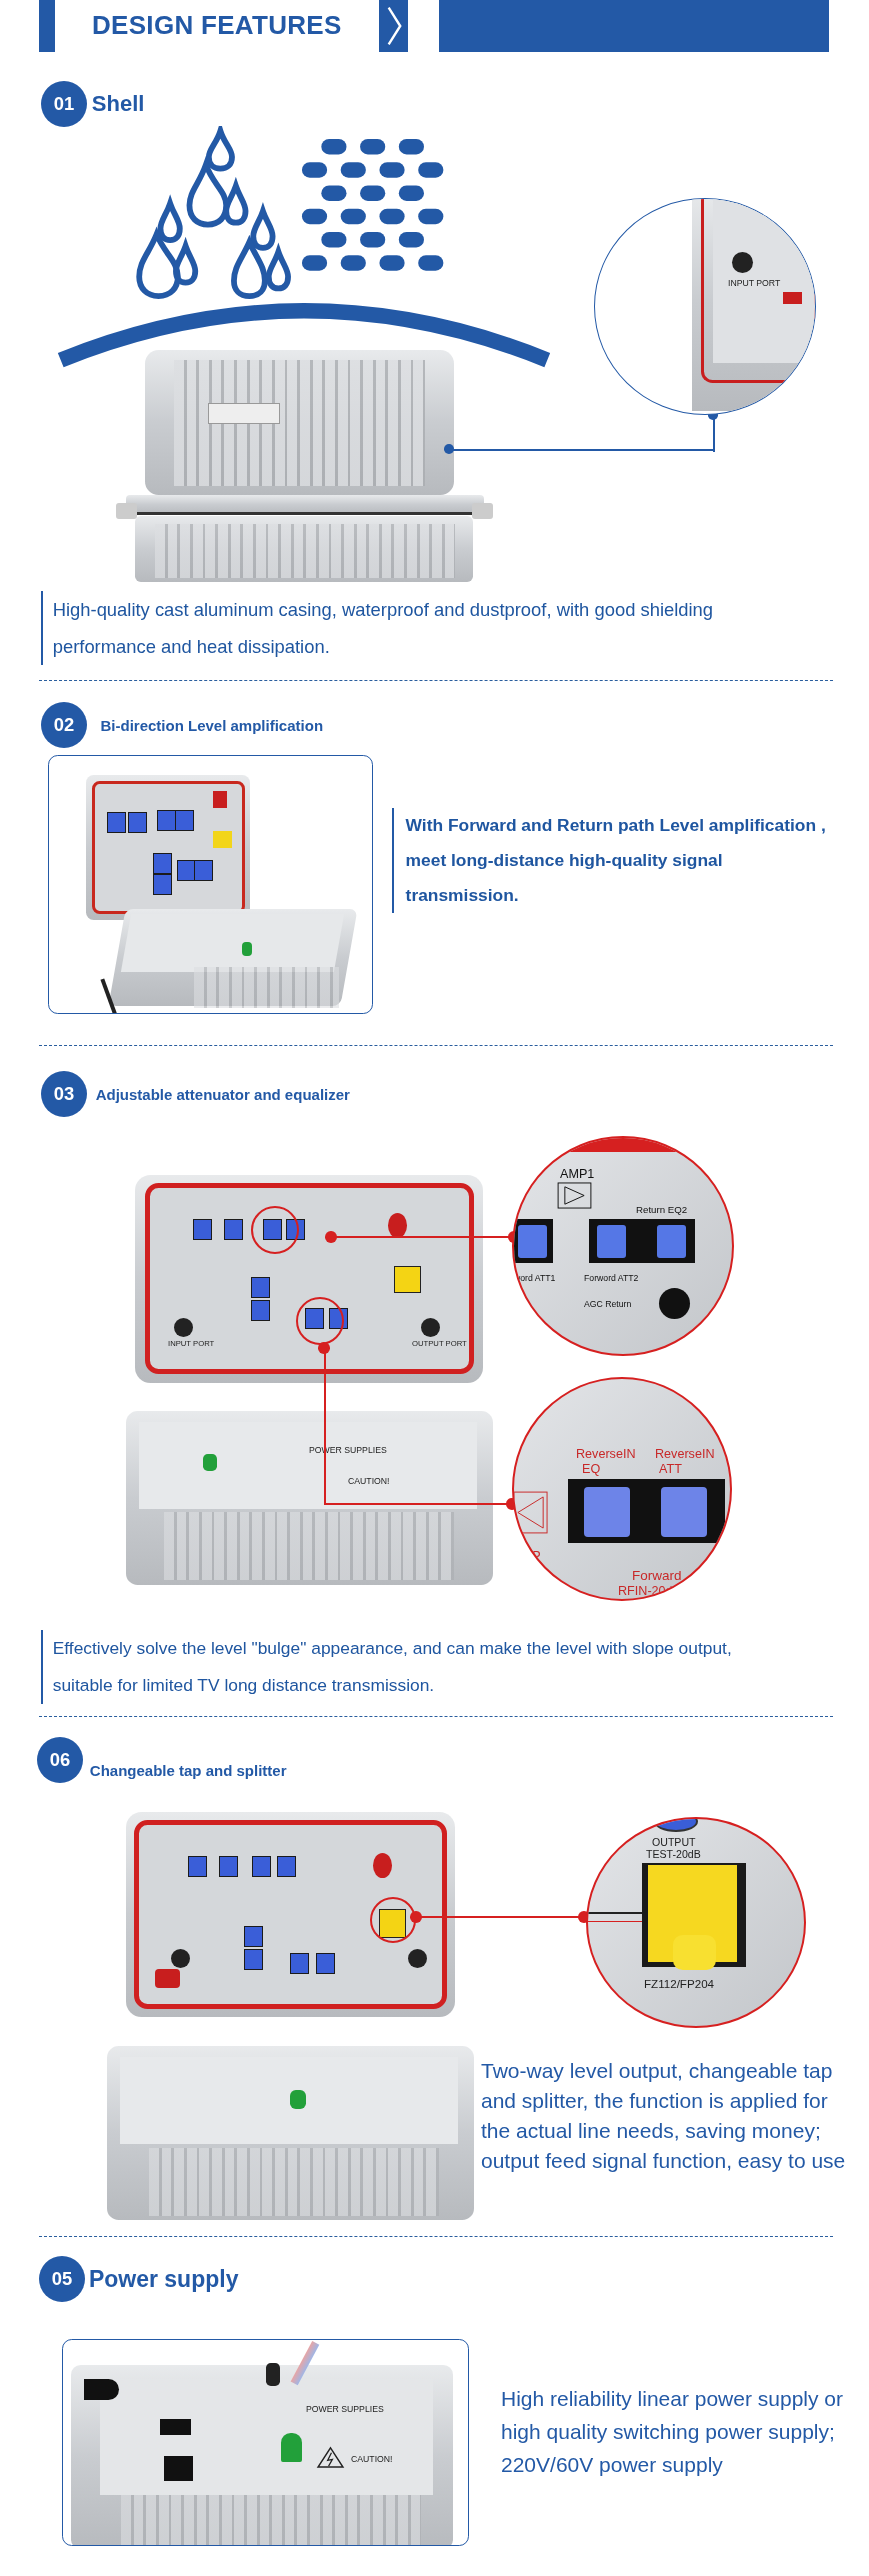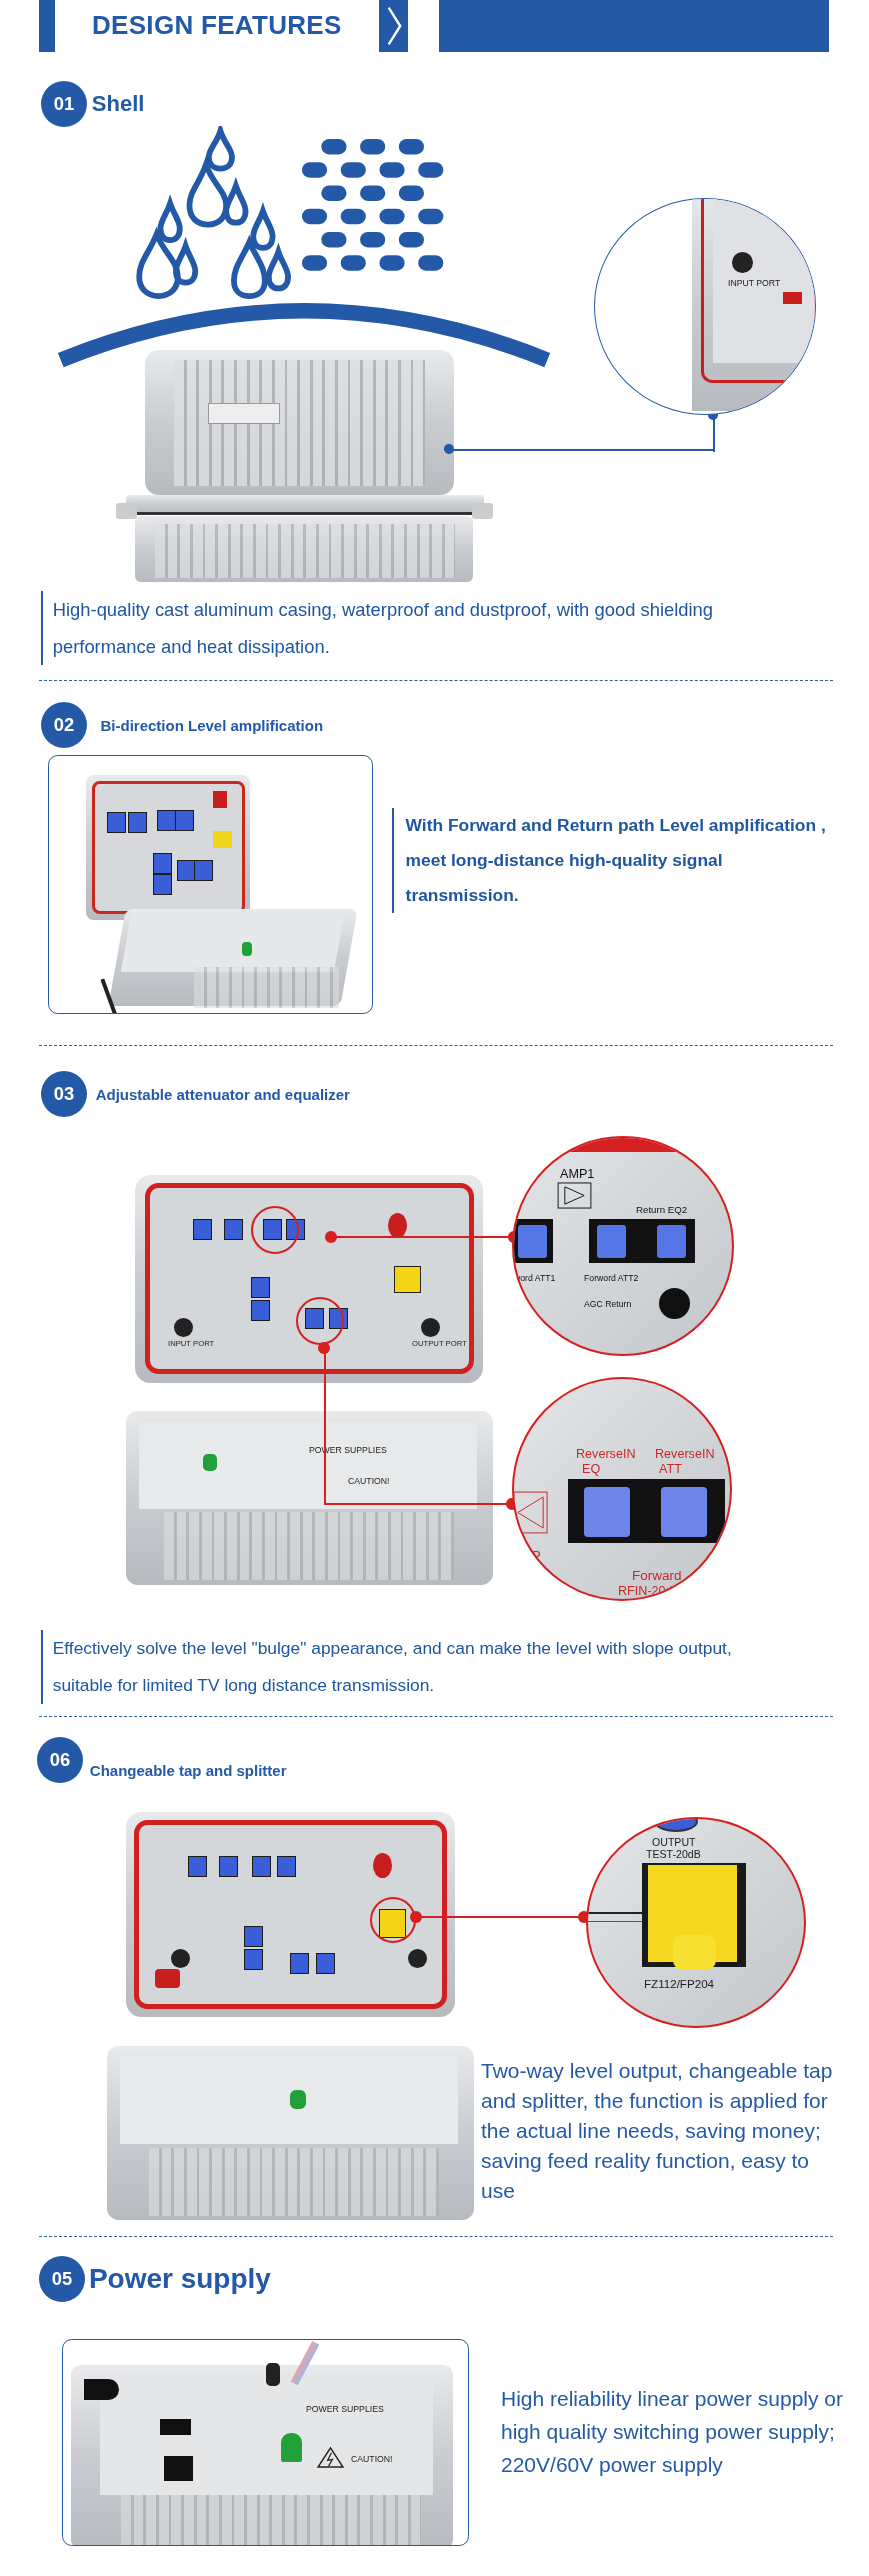--- a/index.html
+++ b/index.html
@@ -269,26 +269,26 @@
   <div class="abs small" style="left:64px;top:17.4px;font-size:10.6px;">OUTPUT</div>
   <div class="abs small" style="left:58px;top:29px;font-size:10.6px;">TEST-20dB</div>
   <div class="abs" style="left:54px;top:44px;width:104px;height:104px;background:#1a1a1a;"></div>
   <div class="abs" style="left:60px;top:46px;width:89px;height:97px;background:#f6d820;"></div>
   <div class="abs" style="left:85px;top:116px;width:43px;height:35px;background:#f8e030;border-radius:9.7px;"></div>
   <div class="abs small" style="left:56px;top:158px;font-size:11.6px;">FZ112/FP204</div>
   <div class="abs" style="left:0;top:93px;width:54px;height:1.9px;background:#222;"></div>
   <div class="abs" style="left:0;top:102px;width:54px;height:1px;background:#d62020;"></div>
 </div>
 
-<div class="abs desc nobar" style="left:481px;top:2056px;width:367px;font-size:21px;line-height:30px;color:#2359a6;">Two-way level output, changeable tap and splitter, the function is applied for the actual line needs, saving money; saving feed reality function, easy to use</div>
+<div class="abs desc nobar" style="left:481px;top:2056px;width:367px;font-size:21px;line-height:30px;color:#2359a6;">Two-way level output, changeable tap and splitter, the function is applied for the actual line needs, saving money; output feed signal function, easy to use</div>
 <div class="abs divider" style="top:2236px;"></div>
 
 <div class="abs sec-head" style="left:39px;top:2256px;">
   <div class="badge" style="width:46px;height:46px;">05</div>
-  <div class="sec-title" style="margin-left:3.9px;font-size:28px;">Power supply</div>
+  <div class="sec-title" style="margin-left:3.9px;font-size:23px;">Power supply</div>
 </div>
 
 <div class="abs frame" style="left:62px;top:2339px;width:407px;height:207px;">
   <div class="abs metal" style="left:7.7px;top:25px;width:382px;height:184px;border-radius:9.7px;"></div>
   <div class="abs" style="left:37px;top:39px;width:333px;height:116px;background:#e4e6e8;"></div>
   <div class="abs fins" style="left:58px;top:155px;width:300px;height:58px;opacity:.6;"></div>
   <div class="abs" style="left:21px;top:39px;width:35px;height:21px;background:#111;border-radius:0 11.6px 11.6px 0;"></div>
   <div class="abs" style="left:97px;top:79px;width:31px;height:15.5px;background:#111;"></div>
   <div class="abs" style="left:101px;top:116px;width:29px;height:25px;background:#111;"></div>
   <div class="abs" style="left:203px;top:23px;width:13.5px;height:23px;background:#222;border-radius:4.8px;"></div>

